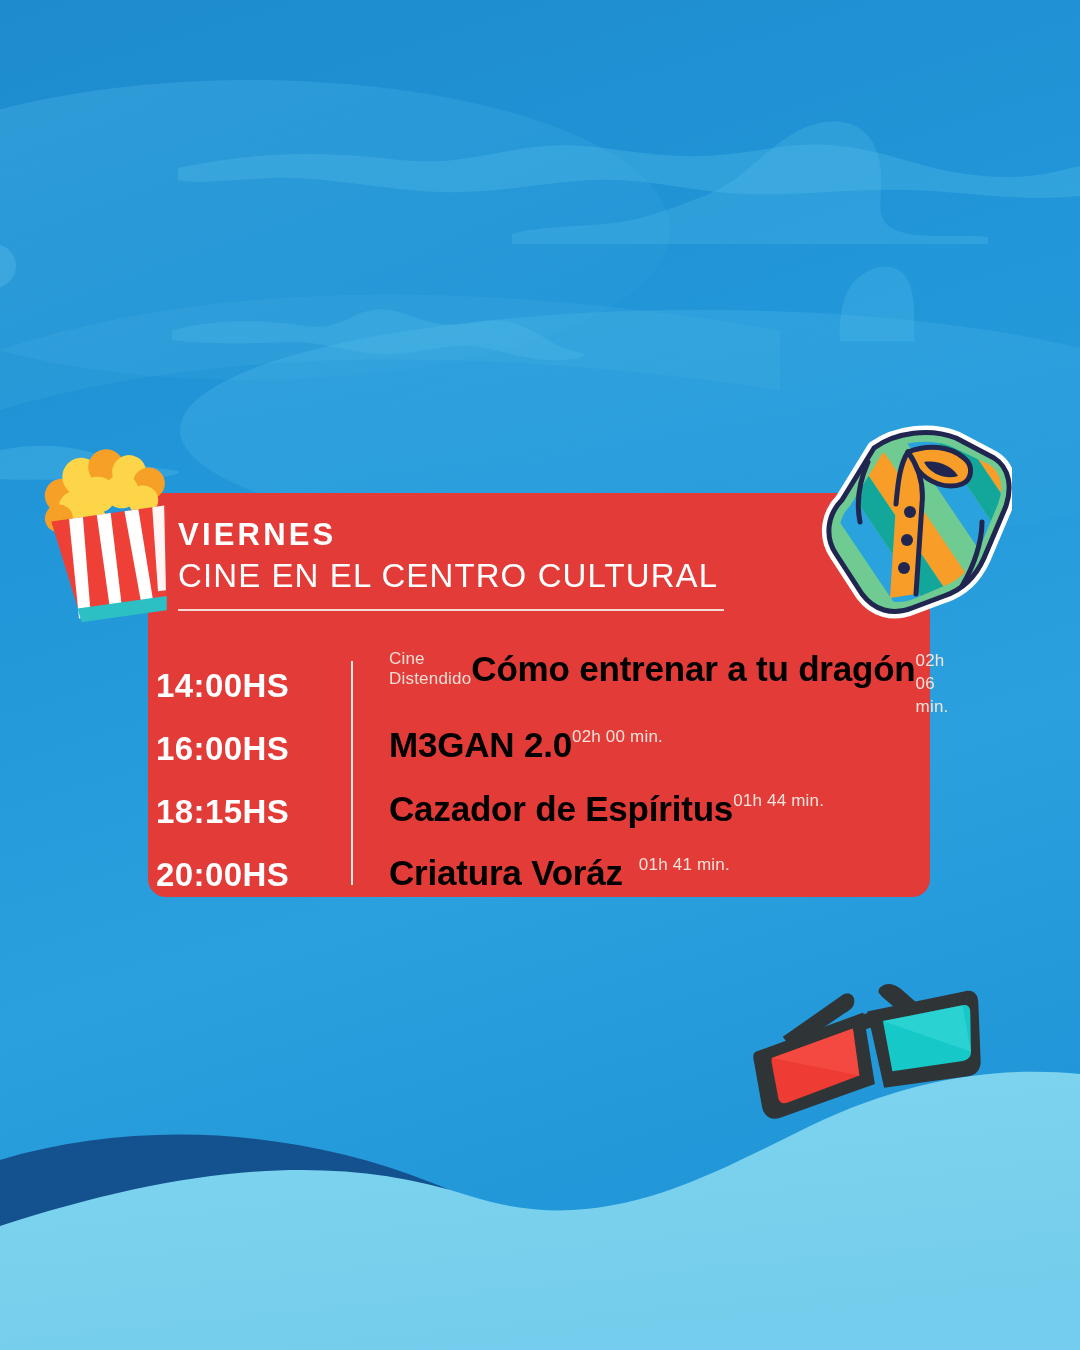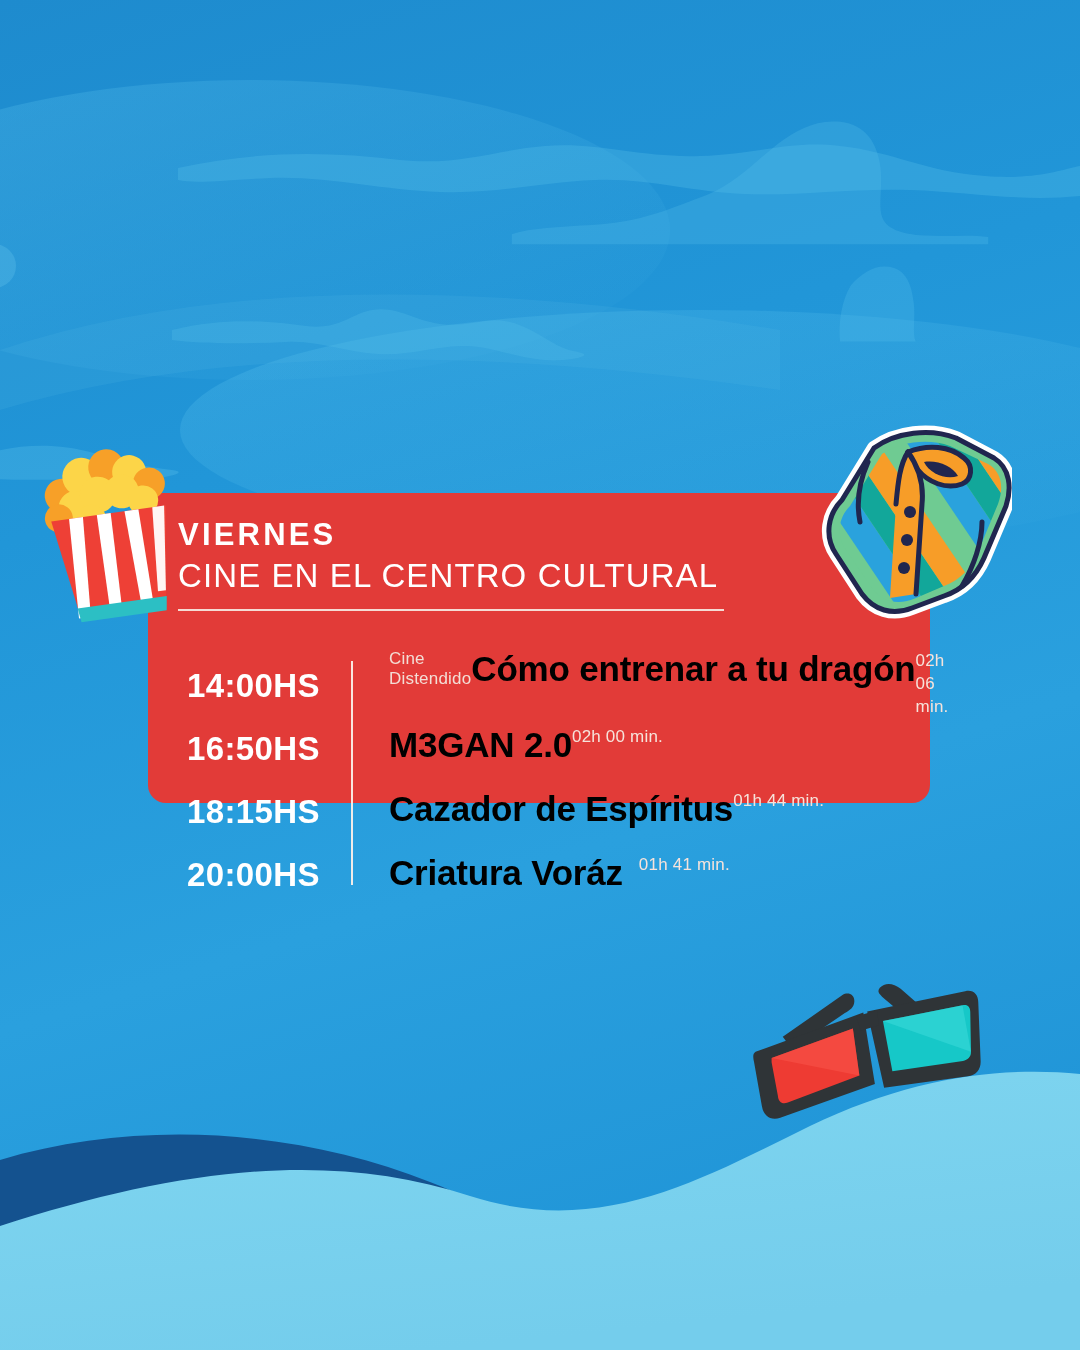--- a/index.html
+++ b/index.html
@@ -15,21 +15,21 @@
   #bg-canvas {
     position:absolute; inset:0;
     width:1080px; height:1350px;
     display:block;
   }
 
   
   #schedule-panel {
     position:absolute;
     left:148px; top:493px;
-    width:782px; height:310px;
+    width:782px; height:404px;
     background:#E23B38;
     border-radius:0 0 18px 18px;
     z-index:5;
   }
 
   #panel-header { padding:26px 0 0 30px; }
 
   #day-label {
     color:#FFFFFF;
     font-size:31px;
@@ -70,21 +70,20 @@
   }
 
   .listing-row {
     display:flex;
     align-items:flex-start;
     height:63px;
   }
   .row-time {
     width:195px;
     flex:0 0 195px;
-    text-align:center;
     color:#FFFFFF;
     font-size:33px;
     font-weight:bold;
     letter-spacing:.4px;
     padding-top:6px;
   }
   .row-detail {
     flex:1 1 auto;
     padding-left:30px;
     display:flex;
@@ -205,21 +204,21 @@
     <div class="listing-row" id="listing-row-1">
       <div class="row-time">14:00HS</div>
       <div class="row-detail">
         <div class="row-tag">Cine Distendido</div>
         <div class="row-title">Cómo entrenar a tu dragón</div>
         <div class="row-duration">02h 06 min.</div>
       </div>
     </div>
 
     <div class="listing-row" id="listing-row-2">
-      <div class="row-time">16:50HS</div>
+      <div class="row-time">16:00HS</div>
       <div class="row-detail">
 
         <div class="row-title">M3GAN 2.0</div>
         <div class="row-duration">02h 00 min.</div>
       </div>
     </div>
 
     <div class="listing-row" id="listing-row-3">
       <div class="row-time">18:15HS</div>
       <div class="row-detail">

